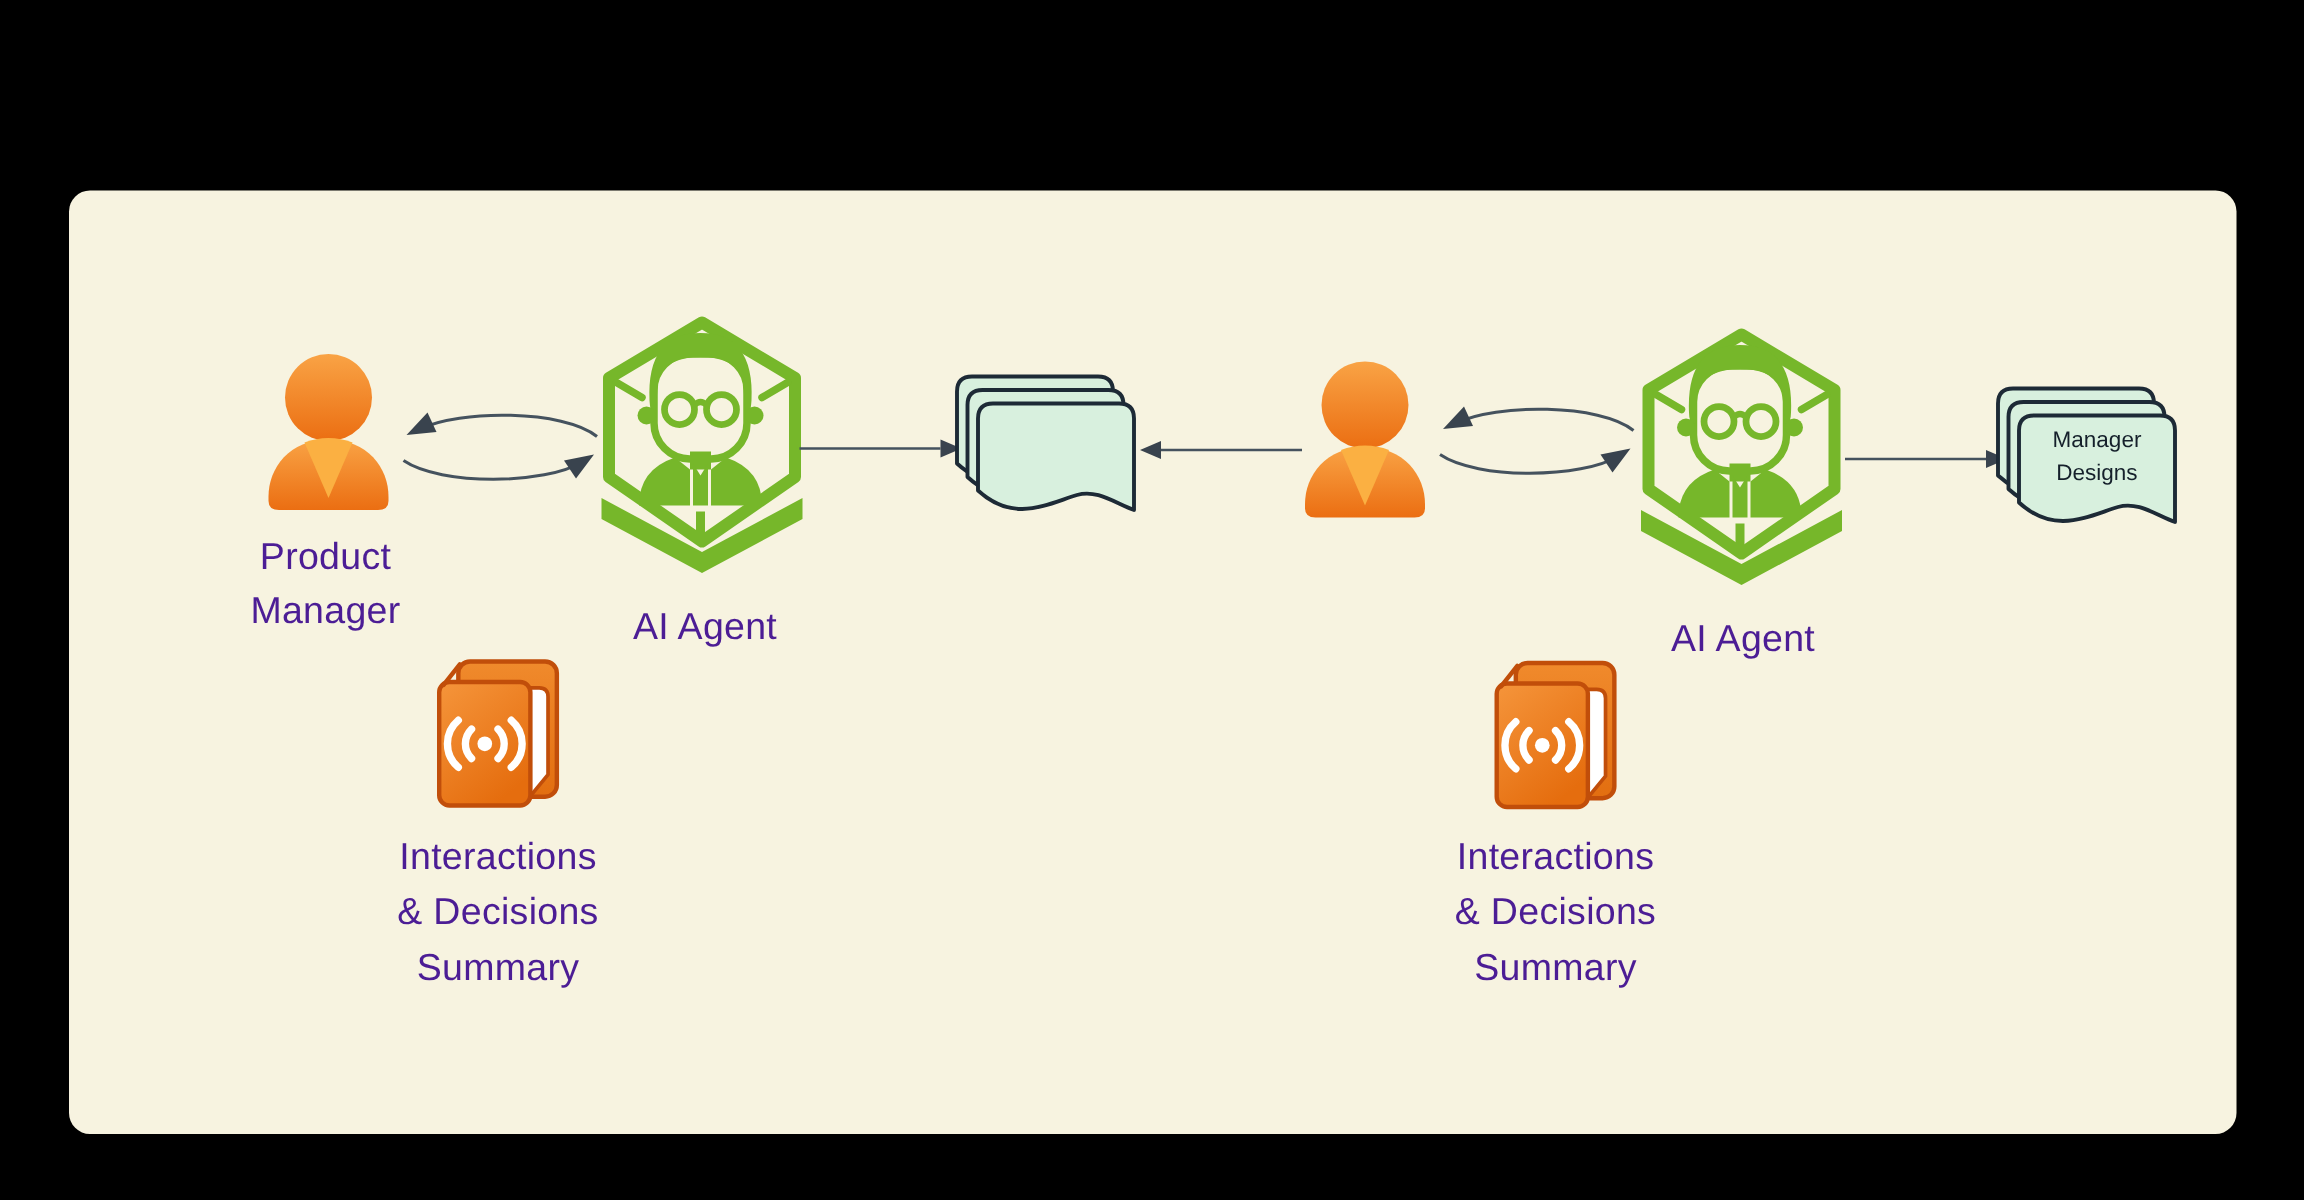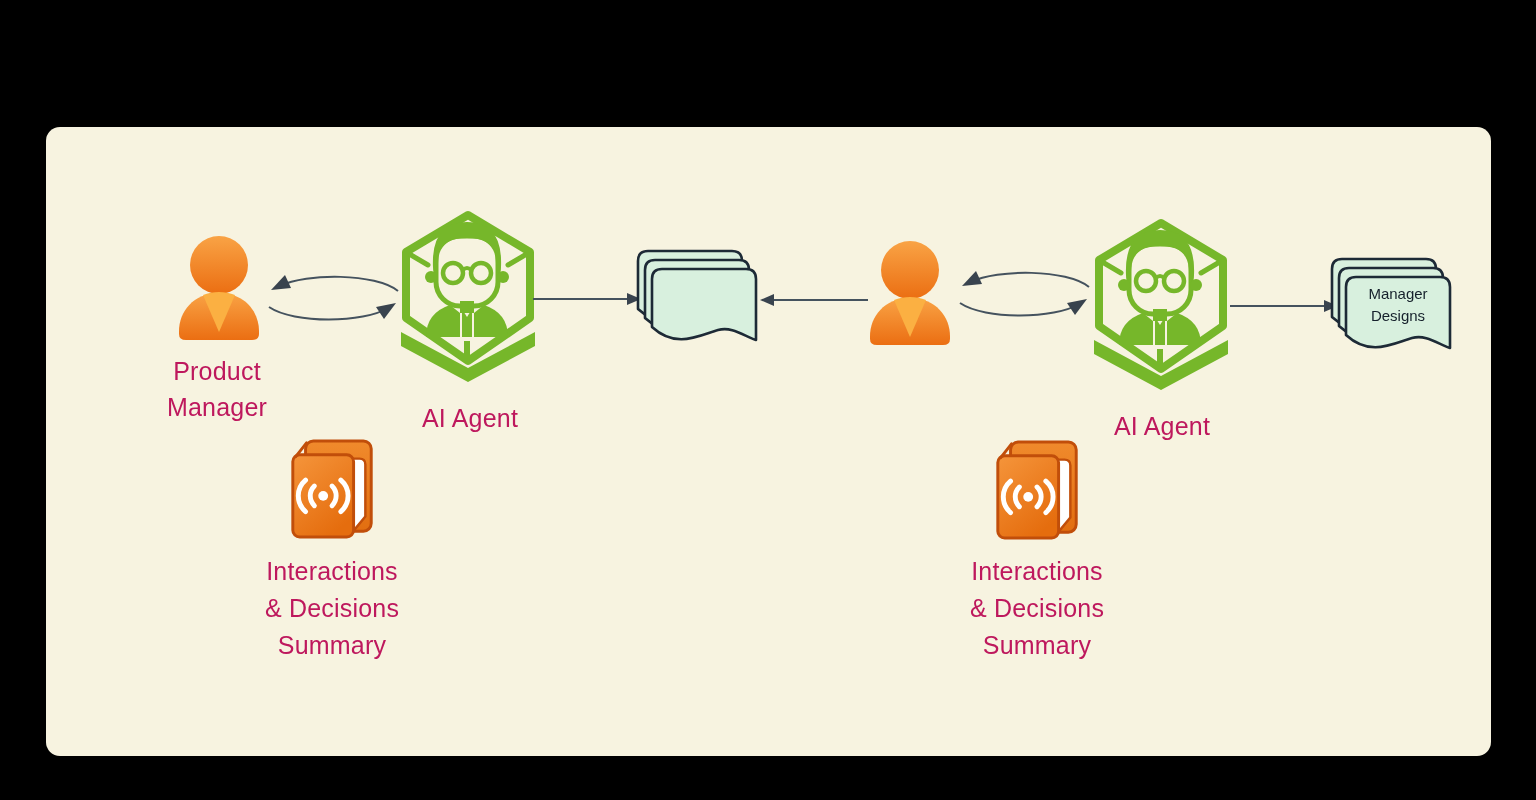--- a/index.html
+++ b/index.html
@@ -8,21 +8,21 @@
     background:#000000;
     font-family:"Liberation Sans", sans-serif;
   }
   .panel{
     position:absolute;left:46px;top:127px;width:1445px;height:629px;
     background:#F7F3E0;border-radius:14px;
     box-shadow:0 3px 8px rgba(0,0,0,.6);
   }
   .abs{position:absolute;}
   .label{
-    color:#be185d;text-align:center;white-space:pre-line;
+    color:#4c1d95;text-align:center;white-space:pre-line;
     font-size:25px;line-height:36px;letter-spacing:.2px;
   }
   .book-label{line-height:37px;}
   .doc-label{
     color:#15202B;display:flex;align-items:center;justify-content:center;
     text-align:center;white-space:pre-line;
   }
   .prd-text{font-size:17px;letter-spacing:.5px;}
   .sd-text{font-size:15px;line-height:22px;}
   svg{display:block;overflow:visible;}

